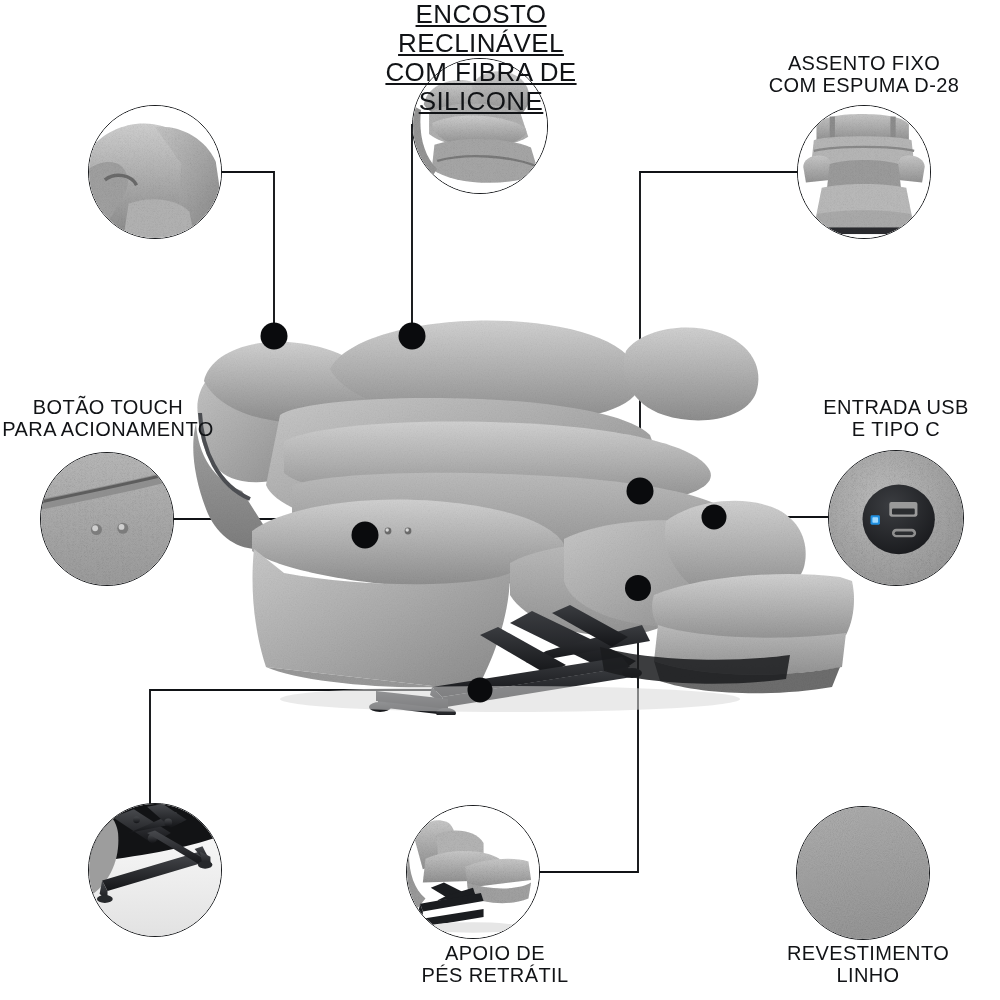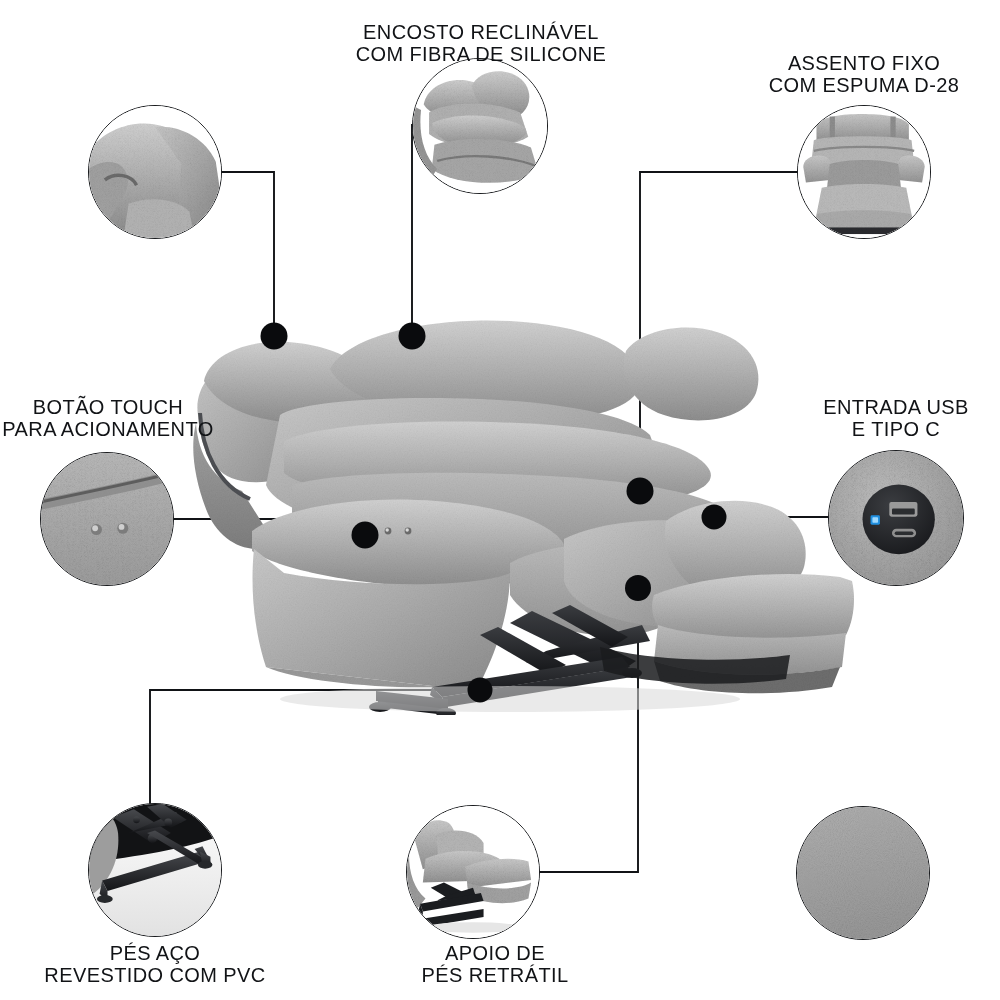--- a/index.html
+++ b/index.html
@@ -479,32 +479,32 @@
 
   <div class="dot" style="left:274px; top:336px; width:27px; height:27px;"></div>
   <div class="dot" style="left:412px; top:336px; width:27px; height:27px;"></div>
   <div class="dot" style="left:640px; top:491px; width:27px; height:27px;"></div>
   <div class="dot" style="left:365px; top:535px; width:27px; height:27px;"></div>
   <div class="dot" style="left:714px; top:517px; width:25px; height:25px;"></div>
   <div class="dot" style="left:480px; top:690px; width:25px; height:25px;"></div>
   <div class="dot" style="left:638px; top:588px; width:26px; height:26px;"></div>
 
 
-  <div class="label" style="left:348px; top:21px; width:266px; font-size:20px;">ENCOSTO RECLINÁVEL
+  <div class="label" style="left:348px; top:0; width:266px; font-size:26px;text-decoration:underline;">ENCOSTO RECLINÁVEL
 COM FIBRA DE SILICONE</div>
 
   <div class="label" style="left:752px; top:52px; width:224px; font-size:20px;">ASSENTO FIXO
 COM ESPUMA D-28</div>
 
   <div class="label" style="left:-3px; top:396px; width:222px; font-size:20px;">BOTÃO TOUCH
 PARA ACIONAMENTO</div>
 
   <div class="label" style="left:790px; top:396px; width:212px; font-size:20px;">ENTRADA USB
 E TIPO C</div>
 
-  <div class="label" style="left:32px; top:942px; width:246px; font-size:20px;">PÉS AÇO
-REVESTIDO COM PVC</div>
 
   <div class="label" style="left:390px; top:942px; width:210px; font-size:20px;">APOIO DE
 PÉS RETRÁTIL</div>
 
+  <div class="label" style="left:768px; top:942px; width:200px; font-size:20px;">REVESTIMENTO
+LINHO</div>
 
 </div>
 
 </body></html>

